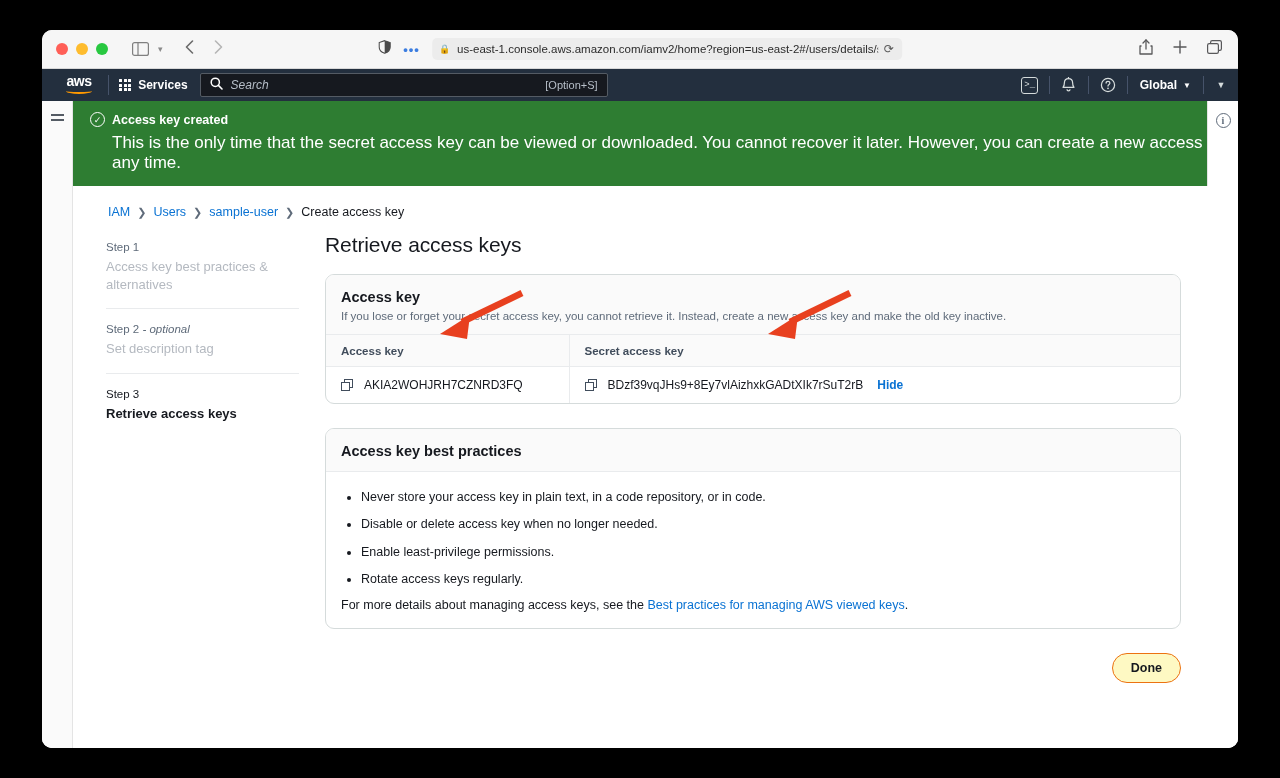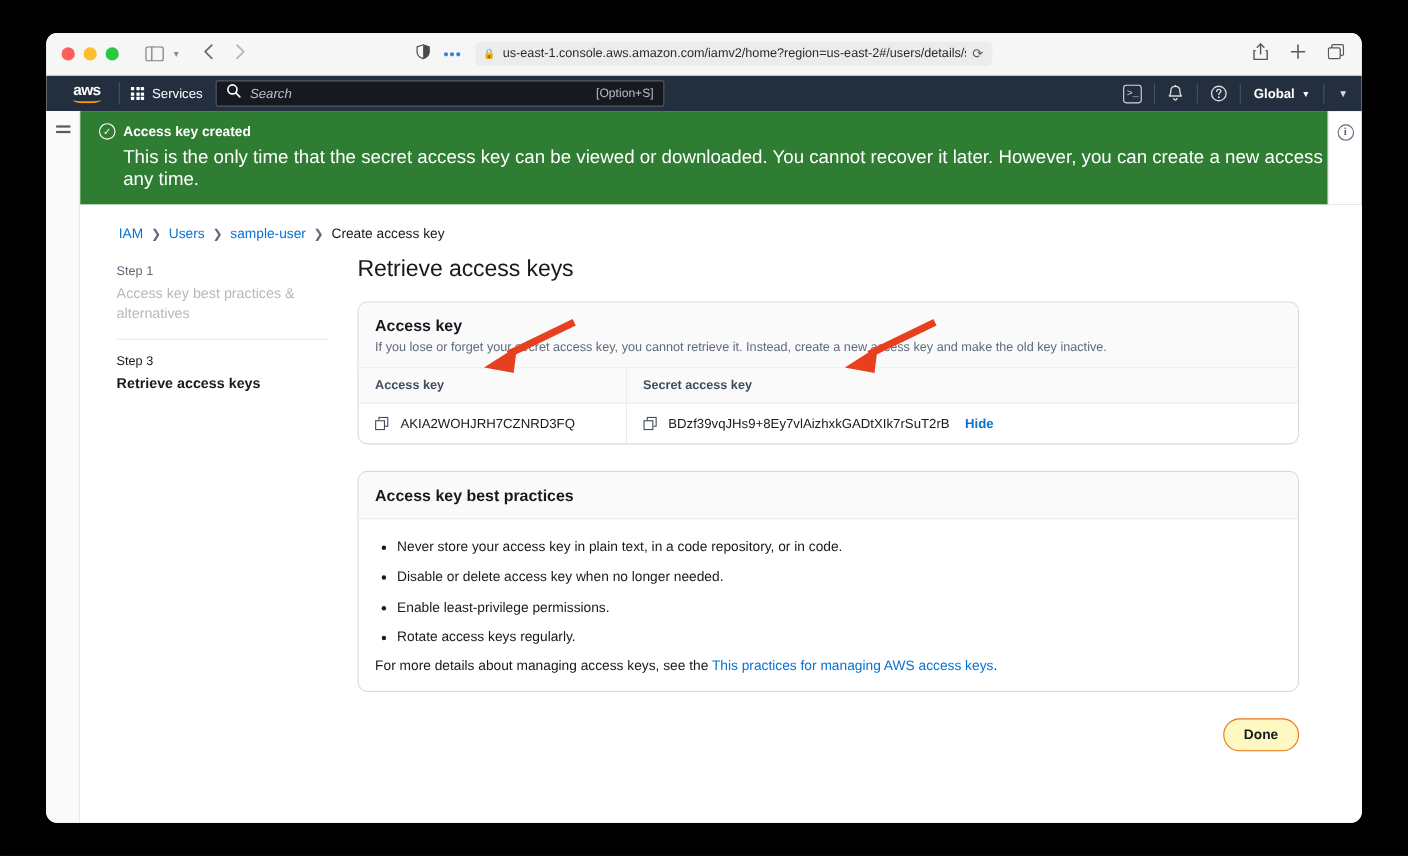--- a/index.html
+++ b/index.html
@@ -80,21 +80,21 @@
     display: flex; flex-direction: column; align-items: center;
   }
   .aws-logo .txt { font-size: 14px; font-weight: 700; letter-spacing: -.5px; line-height: 11px; }
   .aws-logo .smile {
     width: 26px; height: 6px;
     border-bottom: 2.5px solid #ff9900;
     border-radius: 0 0 50% 50%;
     margin-top: 1px;
   }
   .nav-sep { width: 1px; height: 20px; background: #46536a; margin: 0 10px; }
-  .services-btn { display: flex; align-items: center; gap: 7px; font-size: 12px; font-weight: 400; }
+  .services-btn { display: flex; align-items: center; gap: 7px; font-size: 12px; font-weight: 700; }
   .grid-ic { display: grid; grid-template-columns: repeat(3, 3px); gap: 1.6px; }
   .grid-ic i { width: 3px; height: 3px; background: #fff; border-radius: .5px; display: block; }
 
   .searchbox {
     margin-left: 12px;
     width: 408px; height: 24px;
     background: #16191f;
     border: 1px solid #545b64;
     border-radius: 2px;
     display: flex; align-items: center;
@@ -417,20 +417,24 @@
           <span class="sep">❯</span>
           <span class="cur">Create access key</span>
         </div>
 
         <div class="main-grid">
 
           <div class="steps">
             <div class="step">
               <div class="step-num"><span>Step 1</span></div>
               <div class="step-label">Access key best practices &amp; alternatives</div>
+            </div>
+            <div class="step">
+              <div class="step-num"><span>Step 2</span><em> - optional</em></div>
+              <div class="step-label">Set description tag</div>
             </div>
             <div class="step active">
               <div class="step-num"><span>Step 3</span></div>
               <div class="step-label">Retrieve access keys</div>
             </div>
           </div>
 
           <div class="main-col">
             <div class="page-title">Retrieve access keys</div>
 
@@ -476,21 +480,21 @@
               <div class="card-head">
                 <div class="card-title">Access key best practices</div>
               </div>
               <div class="bp-body">
                 <ul>
                   <li>Never store your access key in plain text, in a code repository, or in code.</li>
                   <li>Disable or delete access key when no longer needed.</li>
                   <li>Enable least-privilege permissions.</li>
                   <li>Rotate access keys regularly.</li>
                 </ul>
-                <div class="bp-note"><span>For more details about managing access keys, see the </span><a href="#">This practices for managing AWS access keys</a><span>.</span></div>
+                <div class="bp-note"><span>For more details about managing access keys, see the </span><a href="#">Best practices for managing AWS viewed keys</a><span>.</span></div>
               </div>
             </div>
 
             <div class="actions">
               <button class="btn btn-primary">Done</button>
             </div>
           </div>
         </div>
       </div>
     </div>

